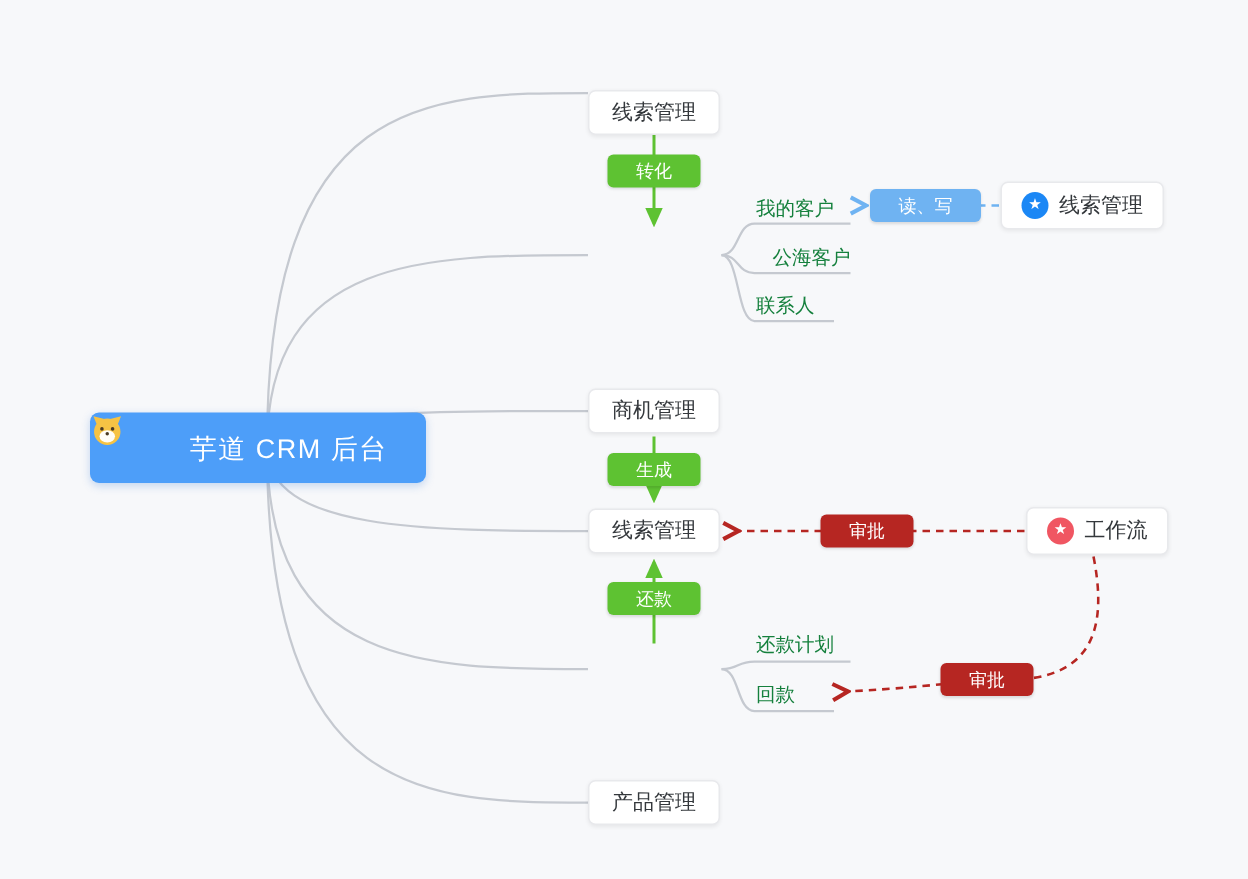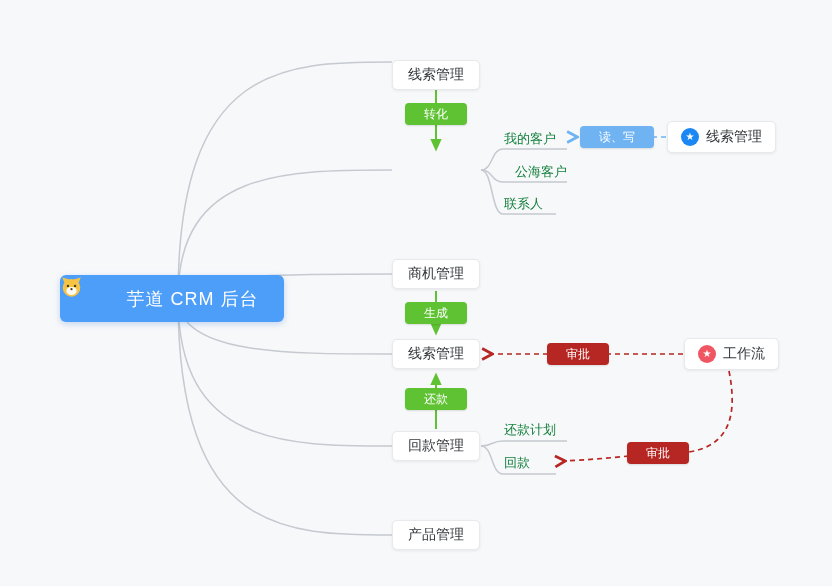--- a/index.html
+++ b/index.html
@@ -118,23 +118,20 @@
 
   <div class="node" style="left:392px;top:60px;">
       <span>线索管理</span>
     </div>
   <div class="node" style="left:392px;top:259px;">
       <span>商机管理</span>
     </div>
   <div class="node" style="left:392px;top:339px;">
       <span>线索管理</span>
     </div>
-  <div class="node" style="left:392px;top:431px;">
-      <span>回款管理</span>
-    </div>
   <div class="node" style="left:392px;top:520px;">
       <span>产品管理</span>
     </div>
 
   <div class="node wide" style="left:667px;top:121px;height:32px;">
     <span class="star-circle star-blue">
         <span>★</span>
       </span>
     <span>线索管理</span>
   </div>

